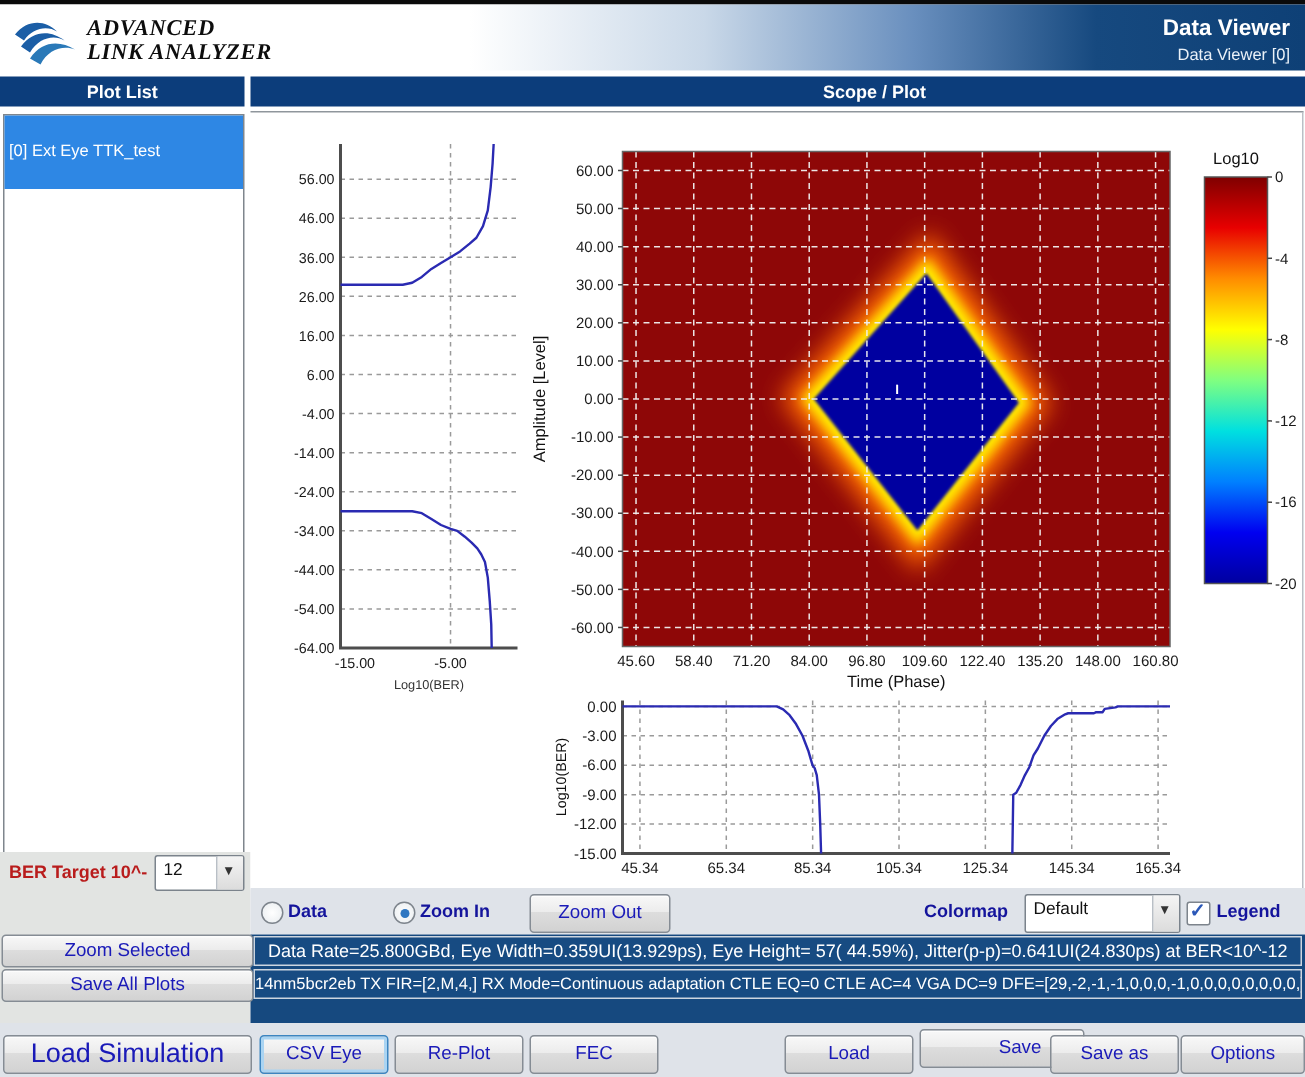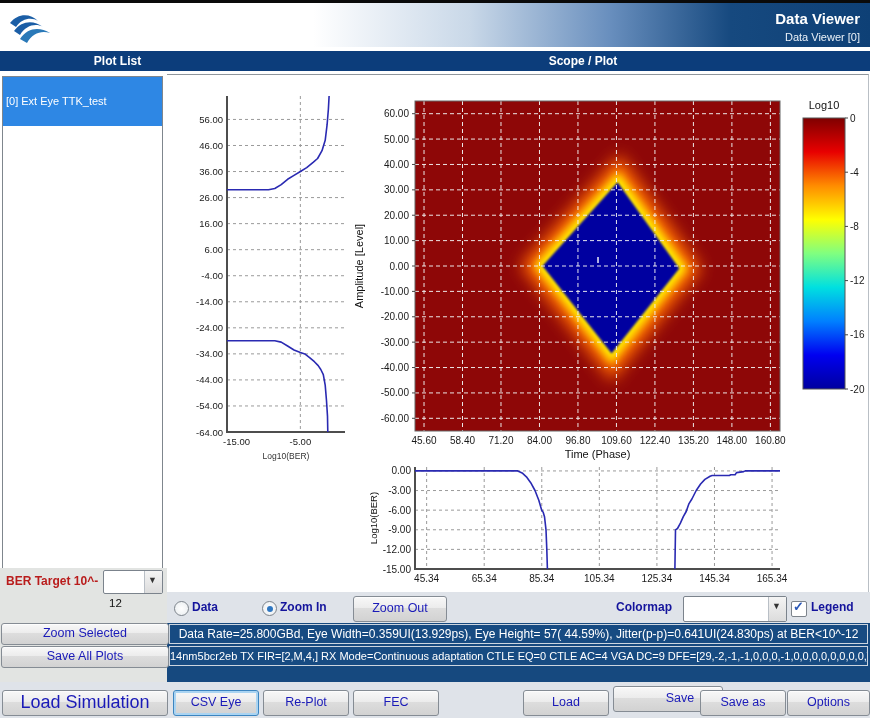--- a/index.html
+++ b/index.html
@@ -15,30 +15,30 @@
     left:0;top:3px;width:870px;height:44px;
     background:linear-gradient(90deg,#ffffff 0%,#ffffff 36%,#c9d8e8 54%,#698fbe 70%,#16497f 84%,#0e4076 100%);
   }
   .logo-waves{left:8px;top:8px;width:46px;height:34px;}
   .brand{left:58px;top:8px;color:#0d0d0d;font-family:"Liberation Serif",serif;
     font-style:italic;font-weight:bold;font-size:15px;line-height:16px;letter-spacing:.5px;}
   .hdr-title{right:10px;top:7px;color:#ffffff;font-weight:bold;font-size:15px;text-align:right;}
   .hdr-sub{right:10px;top:28px;color:#eaf1f8;font-size:11px;text-align:right;}
   .sec-hdr{top:51px;height:20px;background:#0c3d7b;color:#ffffff;font-weight:bold;
     font-size:12px;text-align:center;line-height:20px;}
-  .sec-hdr.left{left:0;width:163px;padding-left:36px;}
+  .sec-hdr.left{left:0;width:163px;}
   .sec-hdr.right{left:167px;width:832px;}
   
   .listbox{left:2px;top:76px;width:159px;height:492px;background:#ffffff;border:1px solid #7f868d;}
   .list-item{height:17px;line-height:17px;padding:16px 3px;font-size:11px;color:#ffffff;background:#2e87e4;cursor:default;}
   .leftcol-bg{left:0;top:568px;width:167px;height:150px;background:#e2e4e2;}
   .ber-label{left:6px;top:574px;font-size:12px;font-weight:bold;color:#b91c1c;}
   
   .combo{background:#ffffff;border:1px solid #7b838c;border-radius:2px;cursor:pointer;}
-  .combo .val{position:absolute;left:5px;top:3px;font-size:11.5px;color:#111;margin-top:23px;}
+  .combo .val{position:absolute;left:5px;top:3px;font-size:11.5px;color:#111;}
   .combo .arrowbox{position:absolute;right:0;top:0;bottom:0;width:17px;
     background:linear-gradient(#f4f4f4,#dcdcdc);border-left:1px solid #b9bfc6;}
   .combo .arrowbox span{position:absolute;left:3px;top:4px;font-size:9px;color:#333;}
   .combo-ber{left:103px;top:570px;width:58px;height:22px;}
   .combo-cmap{left:683px;top:596px;width:102px;height:24px;}
   
   .scope-panel{left:167px;top:74px;width:701px;height:518px;background:#ffffff;border-top:1px solid #8f969c;border-right:1px solid #b9bfc5;}
   
   .ctrl-strip{left:167px;top:592px;width:703px;height:31px;background:#dfe3e9;}
   .radio{width:13px;height:13px;border-radius:50%;border:1px solid #7d848c;background:radial-gradient(#ffffff,#e8ecef);display:inline-block;cursor:pointer;}
@@ -78,20 +78,24 @@
 </head>
 <body>
 
 <div class="abs topstrip"></div>
 <div class="abs header">
   <svg class="abs logo-waves" viewBox="0 0 46 34">
     <path d="M2 12 C10 2, 22 2, 30 10 C24 6, 14 7, 8 16 Z" fill="#1b5ea6"></path>
     <path d="M6 20 C14 9, 26 9, 35 16 C28 12, 18 14, 12 24 Z" fill="#1b5ea6"></path>
     <path d="M12 28 C20 16, 32 16, 42 22 C34 19, 24 22, 19 32 Z" fill="#2a79b8"></path>
   </svg>
+  <div class="abs brand">
+    <div>ADVANCED</div>
+    <div>LINK ANALYZER</div>
+  </div>
   <div class="abs hdr-title">Data Viewer</div>
   <div class="abs hdr-sub">Data Viewer [0]</div>
 </div>
 
 <div class="abs sec-hdr left">Plot List</div>
 <div class="abs sec-hdr right">Scope / Plot</div>
 
 <div class="abs listbox">
   <div class="list-item">[0] Ext Eye TTK_test</div>
 </div>

